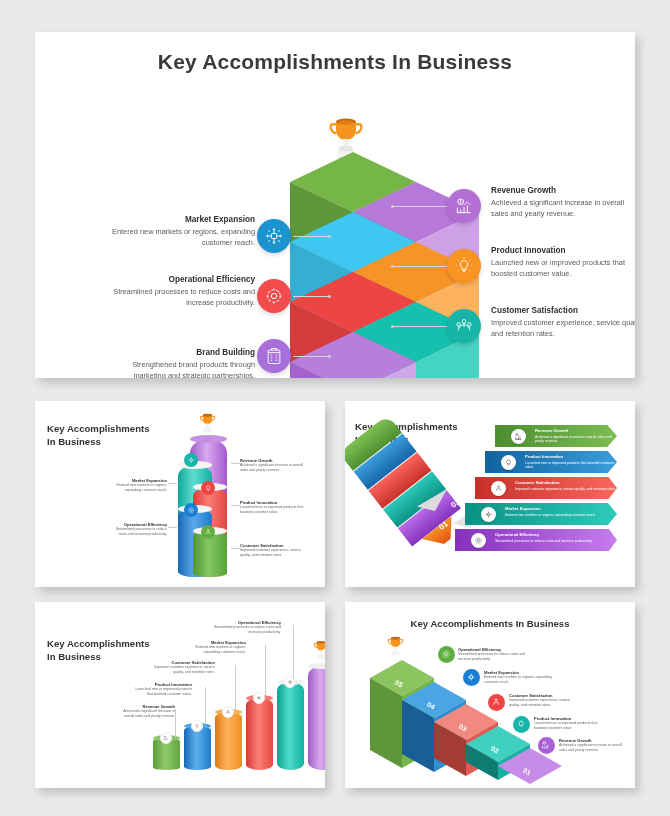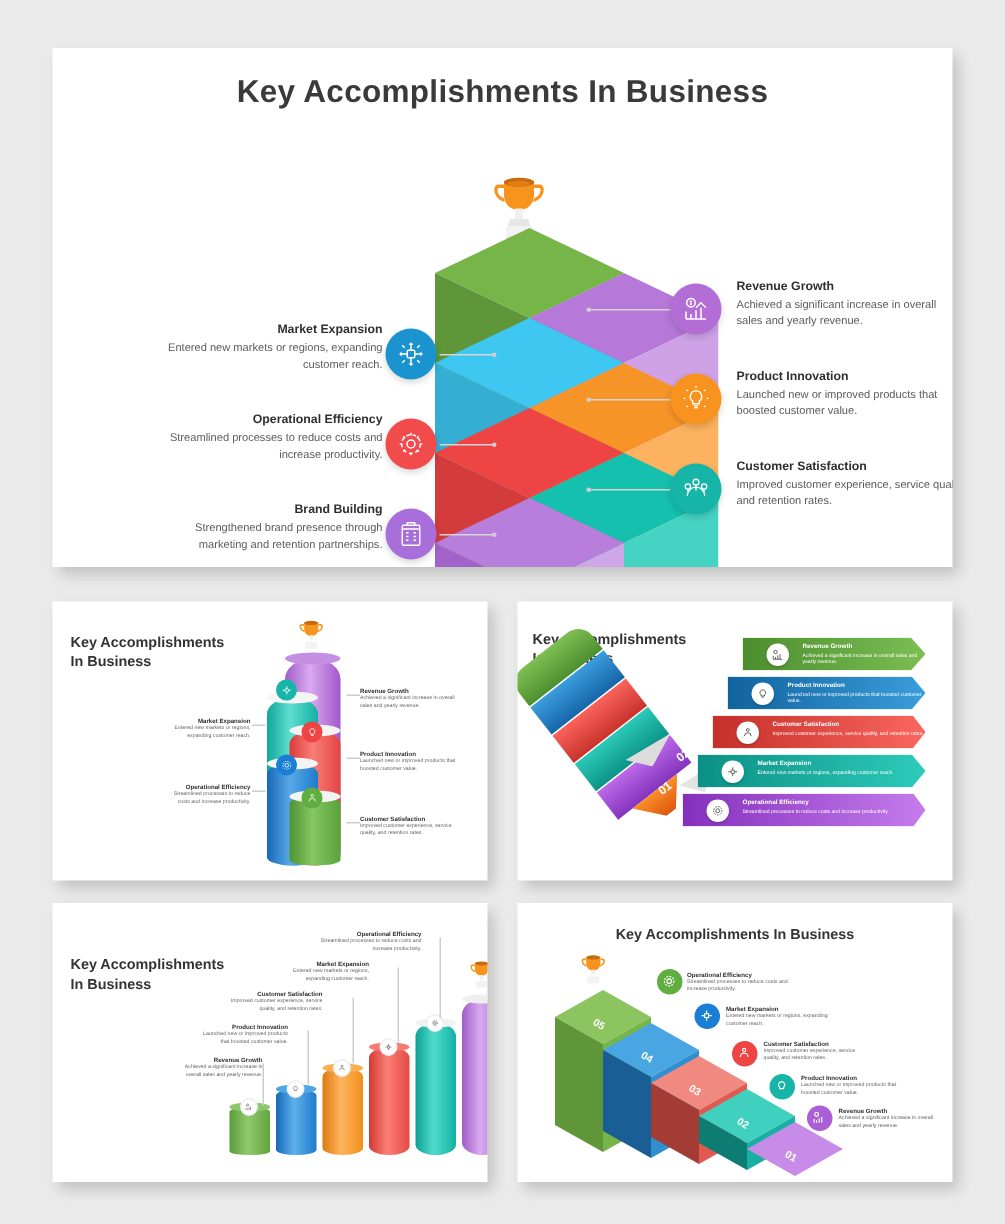--- a/index.html
+++ b/index.html
@@ -199,23 +199,23 @@
       <div class="lb-desc">Streamlined processes to reduce costs and increase productivity.</div>
     </div>
     <div class="ic" style="left:222px; top:247px; background:#f24b4b;">
       <svg viewBox="0 0 24 24" fill="none" stroke="#fff" stroke-width="1.2">
         <circle cx="12" cy="12" r="3.2"></circle>
         <path d="M12 5.2V3M12 21v-2.2M5.2 12H3M21 12h-2.2M7.3 7.3L5.8 5.8M18.2 18.2l-1.5-1.5M7.3 16.7l-1.5 1.5M18.2 5.8l-1.5 1.5"></path>
         <circle cx="12" cy="12" r="7.5" stroke-dasharray="3 2.2"></circle>
       </svg>
     </div>
 
-    <div class="label-block label-left" style="left:65px; top:303px; width:155px;">
+    <div class="label-block label-left" style="left:65px; top:316px; width:155px;">
       <div class="lb-title">Brand Building</div>
-      <div class="lb-desc">Strengthened brand presence through marketing and retention partnerships.</div>
+      <div class="lb-desc">Strengthened brand products through marketing and strategic partnerships.</div>
     </div>
     <div class="ic" style="left:222px; top:307px; background:#a86fdb;">
       <svg viewBox="0 0 24 24" fill="none" stroke="#fff" stroke-width="1.1">
         <rect x="5" y="5" width="14" height="16" rx="1"></rect>
         <path d="M5 8h14M8 11h2M14 11h2M8 14h2M14 14h2M8 17h2M14 17h2"></path>
         <path d="M9 5V3h6v2"></path>
       </svg>
     </div>
 
     <div class="ic" style="left:412px; top:157px; background:#b36ed6;">

